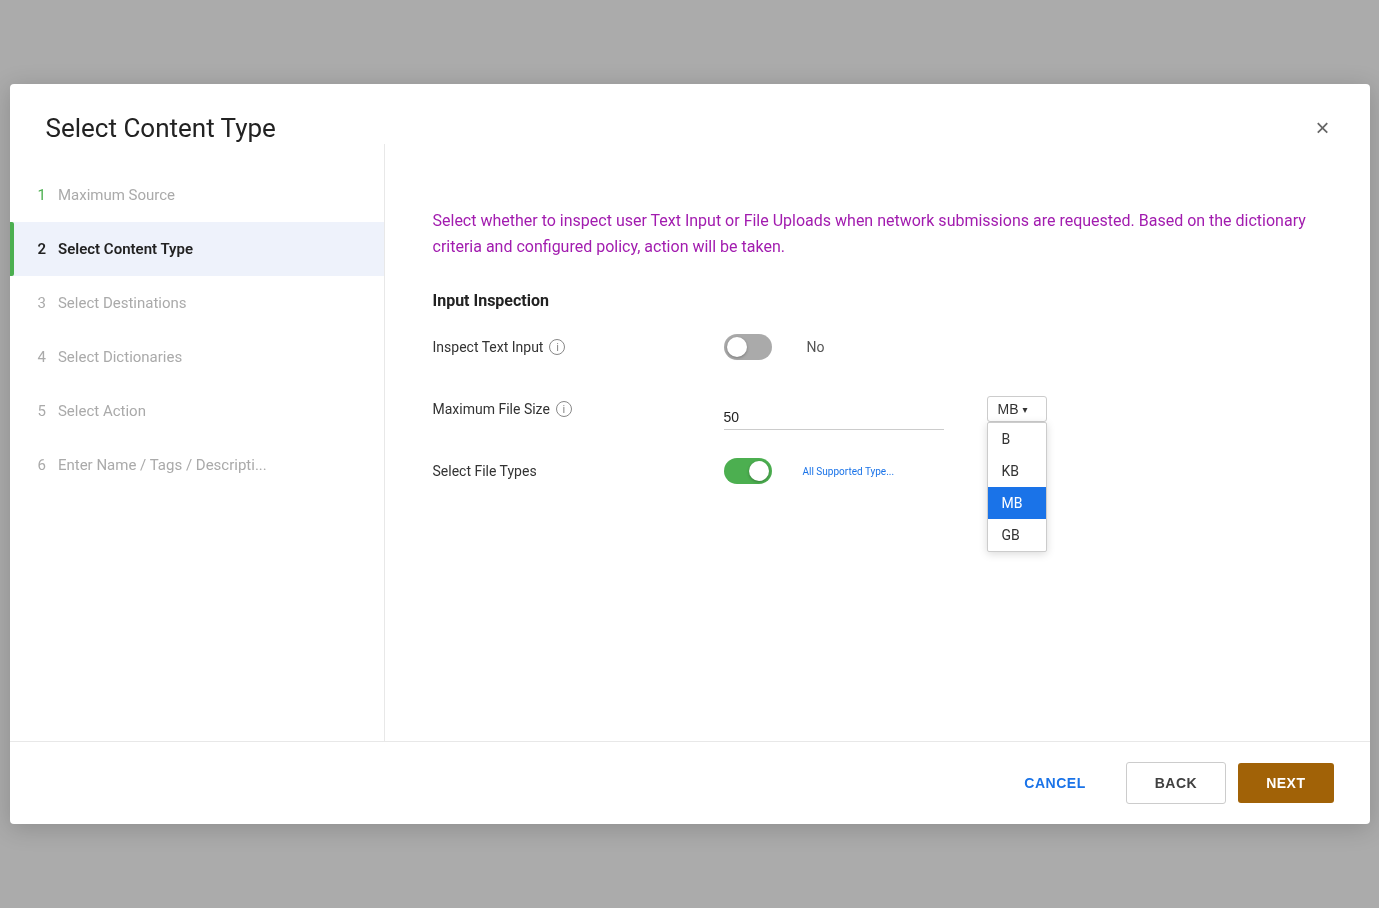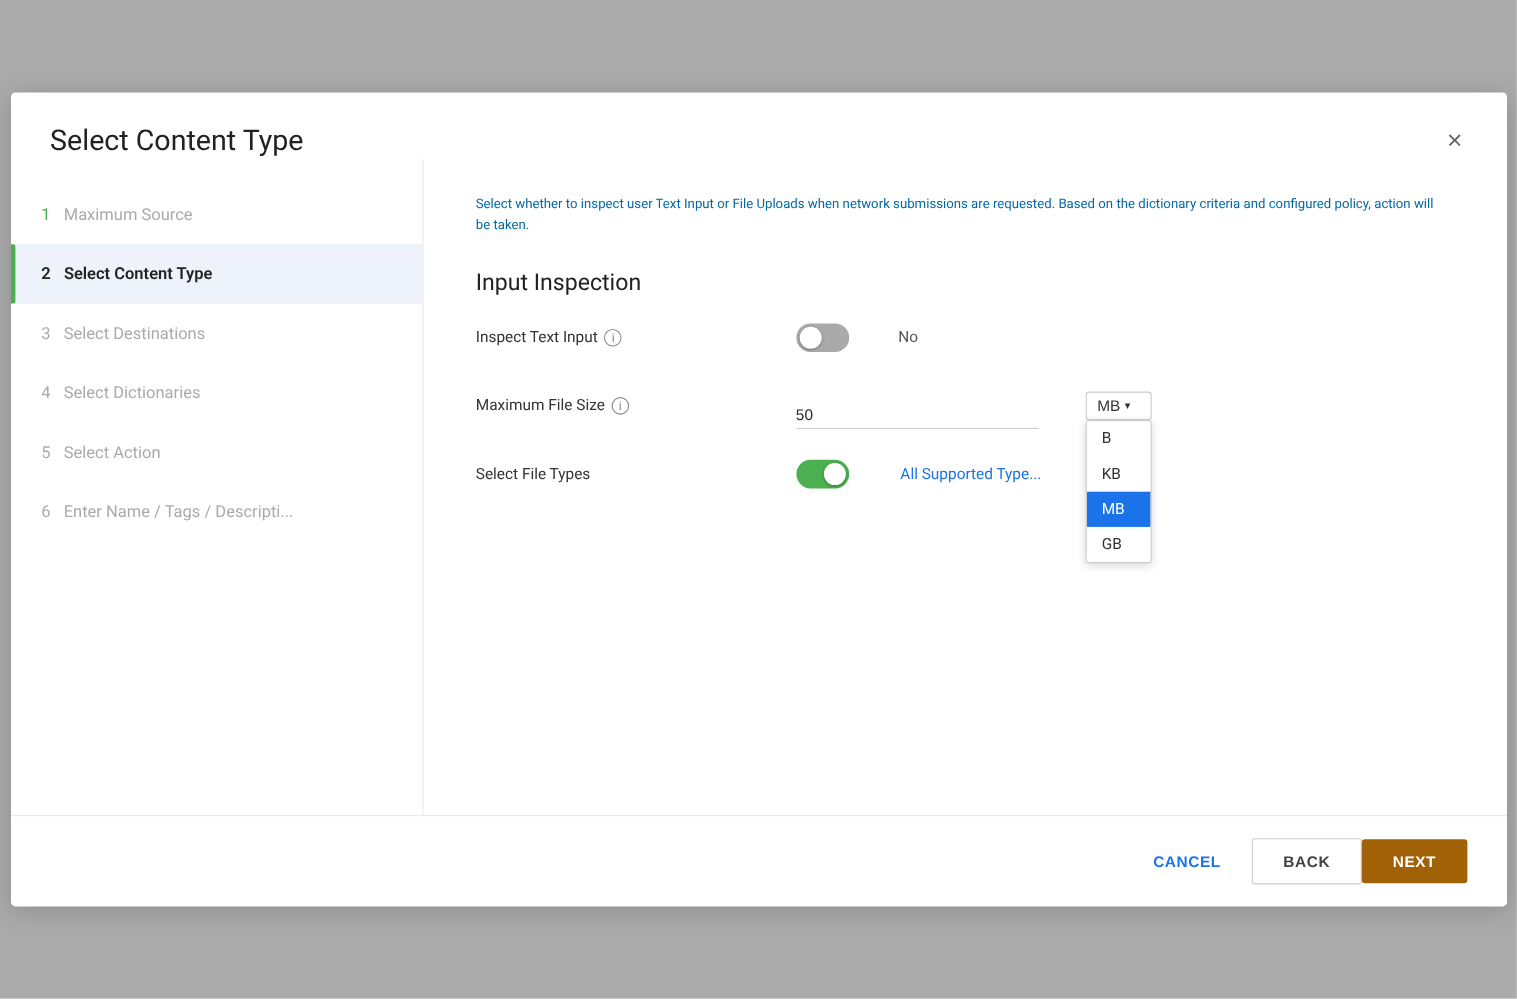--- a/index.html
+++ b/index.html
@@ -95,29 +95,30 @@
     .sidebar-item.completed .step-num {
       color: #4caf50;
     }
     
     .main-content {
       flex: 1;
       padding: 32px 48px;
       overflow-y: auto;
     }
     .description {
-      font-size: 12px;
-      color: #0369a1;
+      font-size: 16px;
+      color: #a21caf;
       line-height: 1.6;
       max-width: 880px;
       margin-bottom: 32px;
+      margin-top: 32px;
     }
     .section-title {
-      font-size: 21px;
-      font-weight: 400;
+      font-size: 16px;
+      font-weight: 700;
       color: #222;
       margin-bottom: 24px;
     }
     .field-row {
       display: flex;
       align-items: center;
       margin-bottom: 28px;
       gap: 31px;
     }
     .field-label {
@@ -166,21 +167,21 @@
       border-radius: 50%;
       background: #fff;
       box-shadow: 0 1px 3px rgba(0,0,0,0.3);
       transition: left 0.2s;
     }
     .toggle-knob.off { left: 3px; }
     .toggle-knob.on { left: 25px; }
     .toggle-label {
       font-size: 14px;
       color: #555;
-      margin-left: 14px;
+      margin-left: 4px;
     }
     
     .section-divider {
       margin: 16px 0 24px 0;
     }
     
     .file-size-input {
       width: 220px;
       border: none;
       border-bottom: 1.5px solid #ccc;
@@ -226,32 +227,32 @@
       font-size: 14px;
       color: #333;
       cursor: pointer;
     }
     .unit-option.selected {
       background: #1a73e8;
       color: #fff;
     }
     
     .link-text {
-      font-size: 14px;
+      font-size: 10px;
       color: #1a73e8;
       cursor: pointer;
-      margin-left: 16px;
     }
     
     .modal-footer {
       display: flex;
       align-items: center;
       justify-content: flex-end;
       padding: 20px 36px;
       border-top: 1px solid #e8e8e8;
+      gap: 12px;
       flex-shrink: 0;
     }
     .btn {
       padding: 12px 28px;
       border-radius: 3px;
       font-size: 14px;
       font-weight: 600;
       cursor: pointer;
       border: none;
       letter-spacing: 0.5px;

